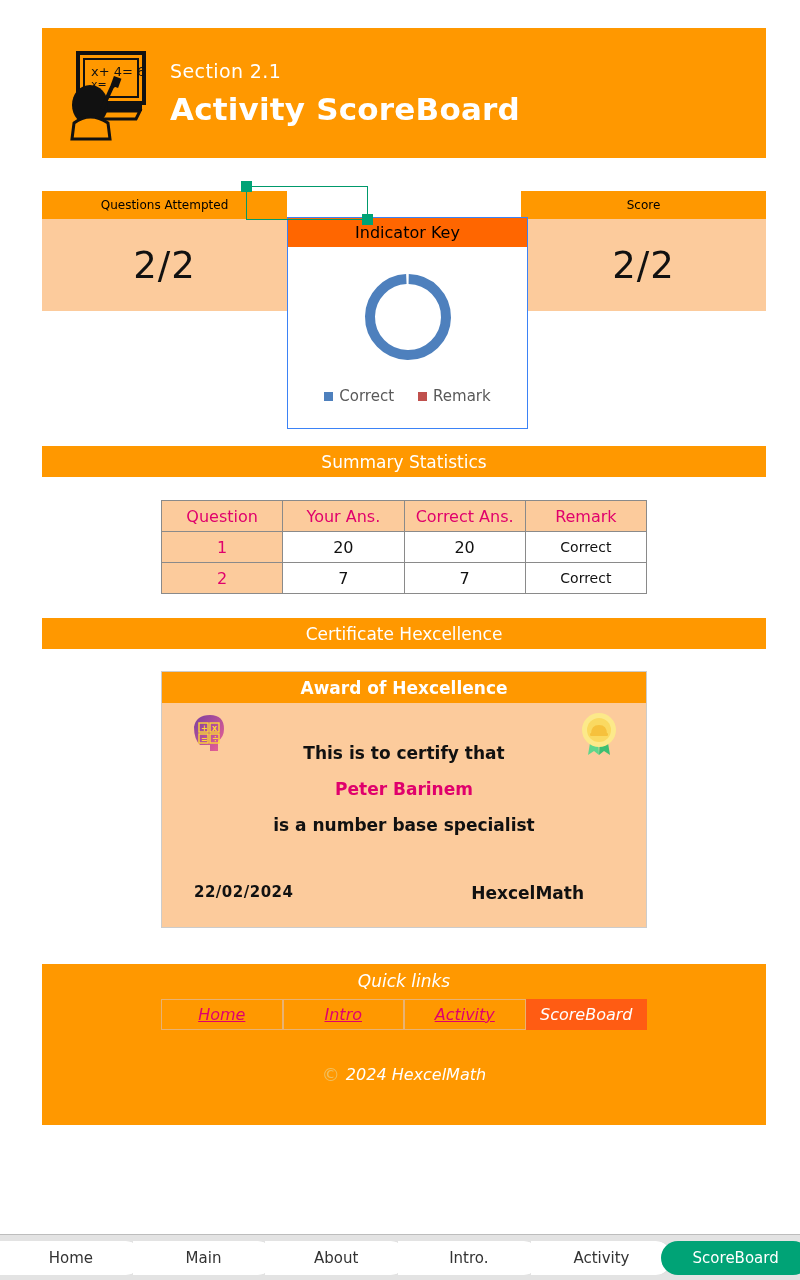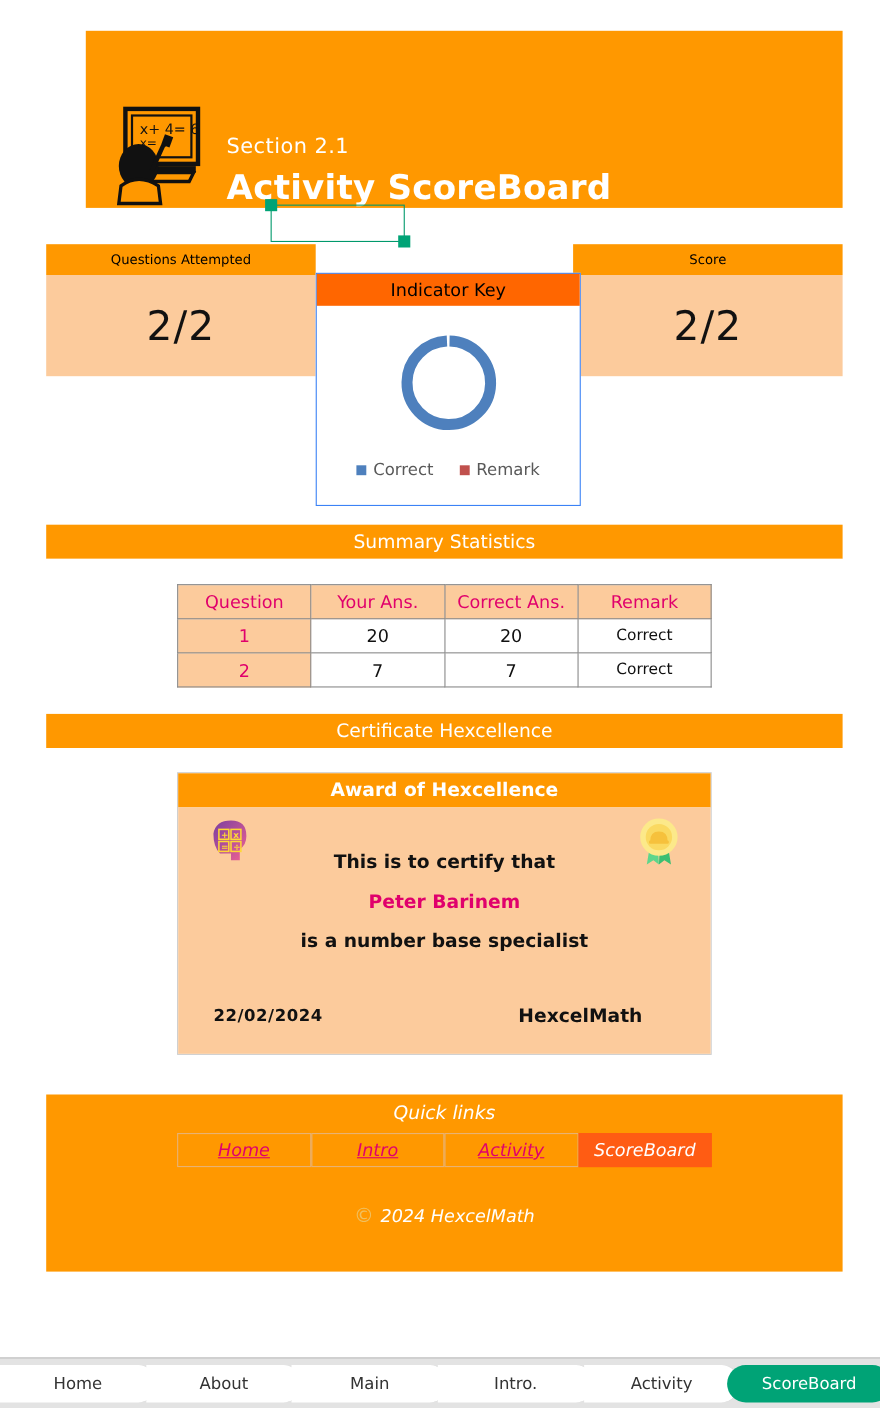--- a/index.html
+++ b/index.html
@@ -15,23 +15,23 @@
   
   .card {
     position: absolute; left: 42px; top: 28px;
     width: 724px; height: 1195px;
     background: #ffffff;
   }
 
   
   .header {
     position: relative;
-    height: 161px;
+    height: 130px;
     background: #FF9800;
-    display: flex; align-items: flex-end; margin-left: 36px;
+    display: flex; align-items: center;
   }
   .header-icon { width: 100px; height: 100px; margin-left: 14px; flex: none; }
   .header-text { margin-left: 14px; }
   .section-label {
     color: #ffffff; font-size: 19px; letter-spacing: .4px;
     font-family: "DejaVu Sans", sans-serif; font-weight: 400;
   }
   .header-title {
     color: #ffffff; font-size: 31px; font-weight: bold;
     letter-spacing: .2px; margin-top: 9px;
@@ -331,20 +331,20 @@
 
   </div>
 
   <div class="selection">
     <span class="sel-handle tl"></span>
     <span class="sel-handle br"></span>
   </div>
 
   <div class="bottom-nav">
     <div class="nav-tab">Home</div>
+    <div class="nav-tab">Main</div>
     <div class="nav-tab">About</div>
-    <div class="nav-tab">Main</div>
     <div class="nav-tab">Intro.</div>
     <div class="nav-tab">Activity</div>
     <div class="nav-tab active">ScoreBoard</div>
   </div>
 
 </div>
 
 </body></html>

